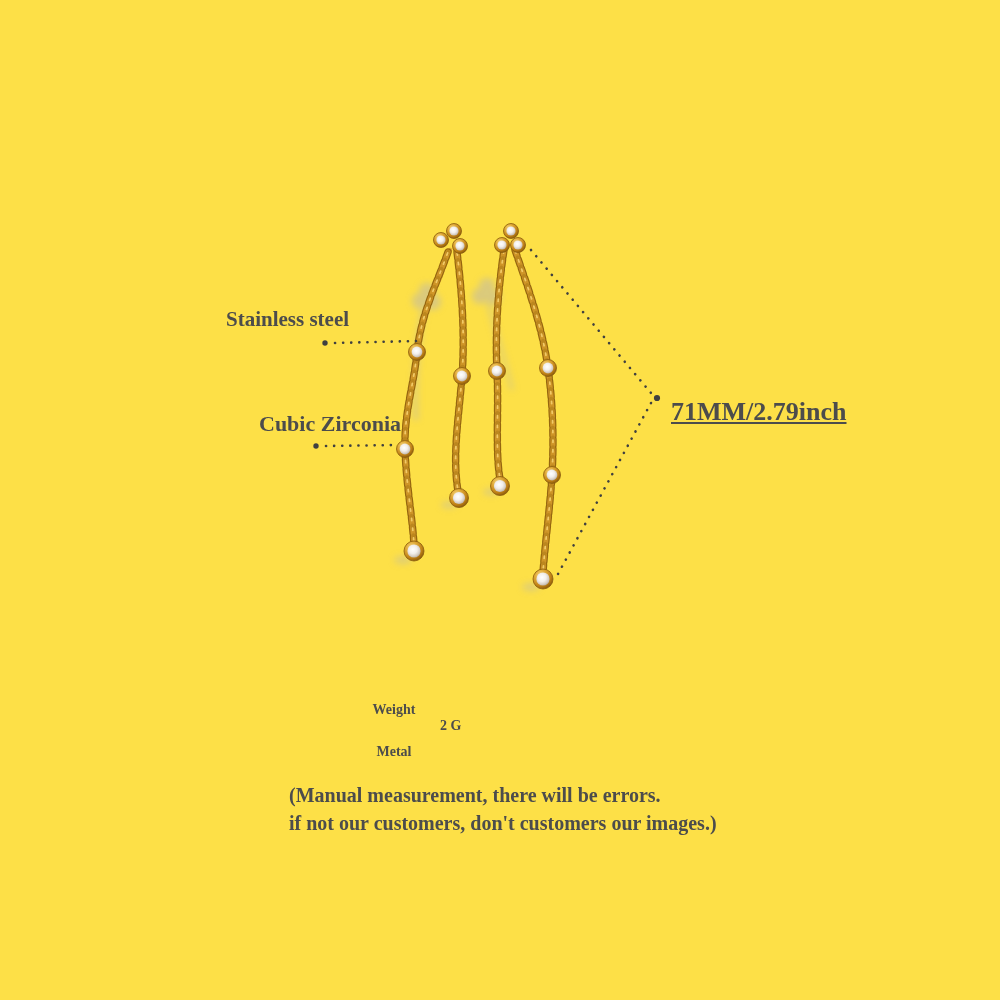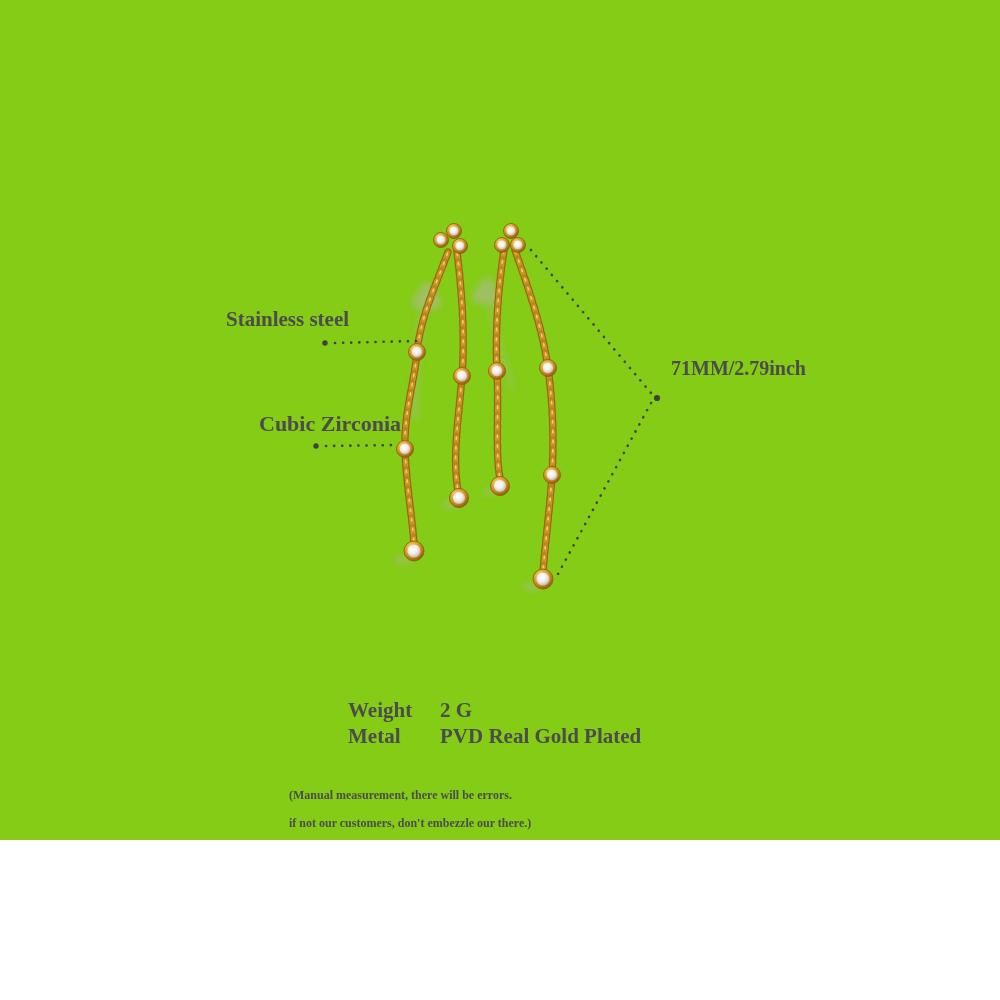--- a/index.html
+++ b/index.html
@@ -1,17 +1,17 @@
 <!DOCTYPE html>
 <html><head>
 <meta charset="utf-8">
 <style>
   html,body{margin:0;padding:0;background:#ffffff;}
   .canvas{
-    position:relative;width:1000px;height:840px;background:#84cc16;overflow:hidden;
+    position:relative;width:1000px;height:1000px;background:#fde047;overflow:hidden;
     font-family:"Liberation Serif","DejaVu Serif",serif;color:#4c4c4c;
   }
   svg.art{position:absolute;left:0;top:0;width:1000px;height:1000px;}
 
   
   .ch-dark{stroke:#96660f;stroke-width:7.4;fill:none;stroke-dasharray:6.5 3.2;stroke-linecap:round;}
   .ch-body{stroke:#cf9527;stroke-width:5;fill:none;stroke-dasharray:6.5 3.2;stroke-linecap:round;}
   .ch-alt{stroke:#b9851e;stroke-width:4;fill:none;stroke-dasharray:2.5 7.2;stroke-dashoffset:-8.1;stroke-linecap:round;opacity:.9;}
   .ch-hi{stroke:#f2ca67;stroke-width:1.8;fill:none;stroke-dasharray:2.2 7.5;stroke-dashoffset:-1;stroke-linecap:round;}
   .pin{stroke:#dfa83b;stroke-width:4.6;stroke-linecap:round;fill:none;}
@@ -22,28 +22,28 @@
 
   .shadow{fill:#b9b6b2;}
   .shadow-line{stroke:#b9b6b2;fill:none;}
 
   .dotted{stroke:#404040;stroke-width:2.6;stroke-dasharray:0.1 8;stroke-linecap:round;fill:none;}
   .dot{fill:#404040;}
 
   .lbl{position:absolute;font-weight:bold;white-space:nowrap;line-height:1.2;}
   #lbl-material{left:226px;top:307px;font-size:21px;}
   #lbl-stone{left:231px;top:411px;font-size:22px;margin-left:28px;}
-  #lbl-size{left:671px;top:356px;font-size:20px;}
+  #lbl-size{left:671px;top:396px;font-size:26px;text-decoration:underline;}
 
-  .specs{position:absolute;left:348px;top:697px;font-size:21px;font-weight:bold;line-height:26px;}
+  .specs{position:absolute;left:348px;top:697px;font-size:14px;font-weight:bold;line-height:26px;text-align:center;}
   .spec-row{display:flex;}
   .spec-label{width:92px;}
-  .spec-value{white-space:nowrap;}
+  .spec-value{white-space:nowrap;margin-top:16px;}
 
-  .disclaimer{position:absolute;left:289px;top:782px;font-size:12px;font-weight:bold;line-height:27.5px;}
+  .disclaimer{position:absolute;left:289px;top:782px;font-size:20px;font-weight:bold;line-height:27.5px;}
   .disclaimer-line{white-space:pre;}
 </style>
 </head>
 <body>
 
 <div class="canvas">
 
   <svg class="art" viewBox="0 0 1000 1000" aria-hidden="true">
     <defs>
       <radialGradient id="goldbez" cx="38%" cy="32%" r="75%">
@@ -173,22 +173,21 @@
   <div class="lbl" id="lbl-stone">Cubic Zirconia</div>
   <div class="lbl" id="lbl-size">71MM/2.79inch</div>
 
   <div class="specs">
     <div class="spec-row">
       <span class="spec-label">Weight</span>
       <span class="spec-value">2 G</span>
     </div>
     <div class="spec-row">
       <span class="spec-label">Metal</span>
-      <span class="spec-value">PVD Real Gold Plated</span>
     </div>
   </div>
 
   <div class="disclaimer">
     <div class="disclaimer-line">(Manual measurement, there will be errors.</div>
-    <div class="disclaimer-line">if not our customers, don't embezzle our there.)</div>
+    <div class="disclaimer-line">if not our customers, don't customers our images.)</div>
   </div>
 
 </div>
 
 </body></html>

